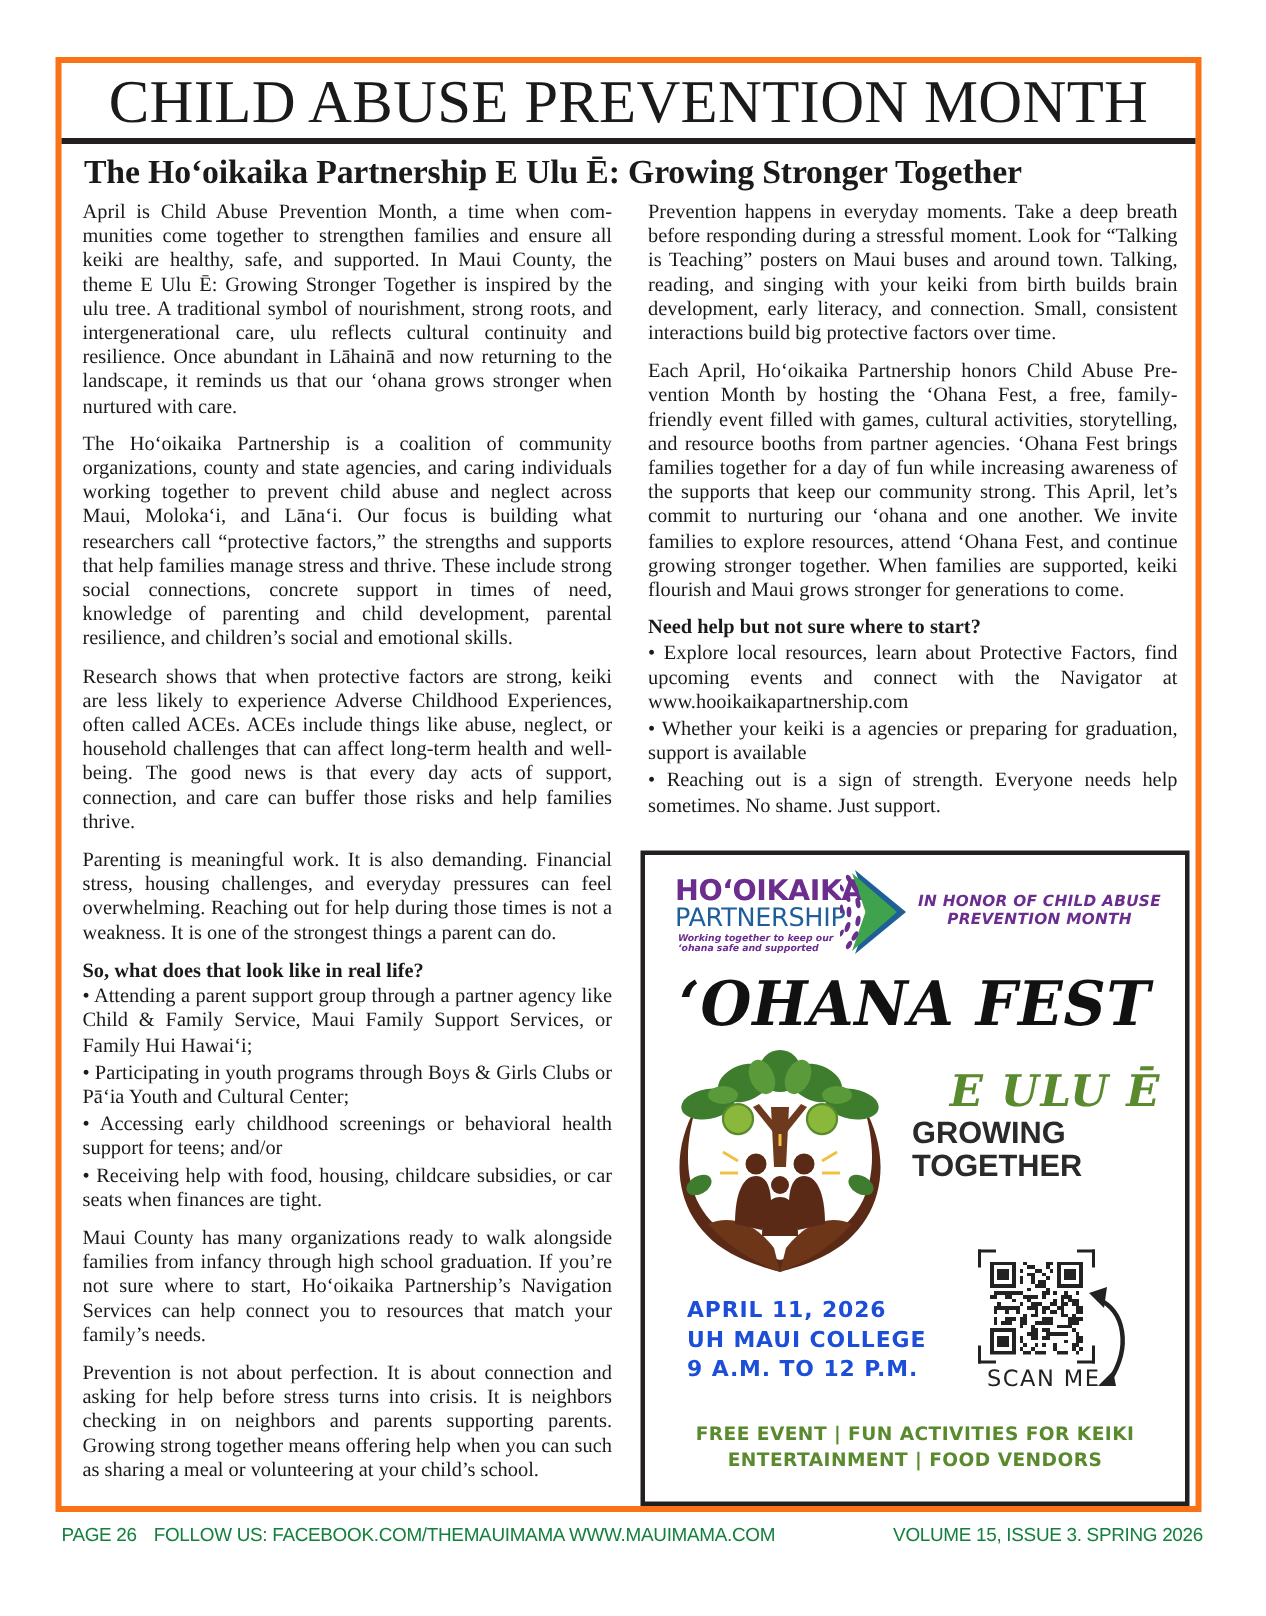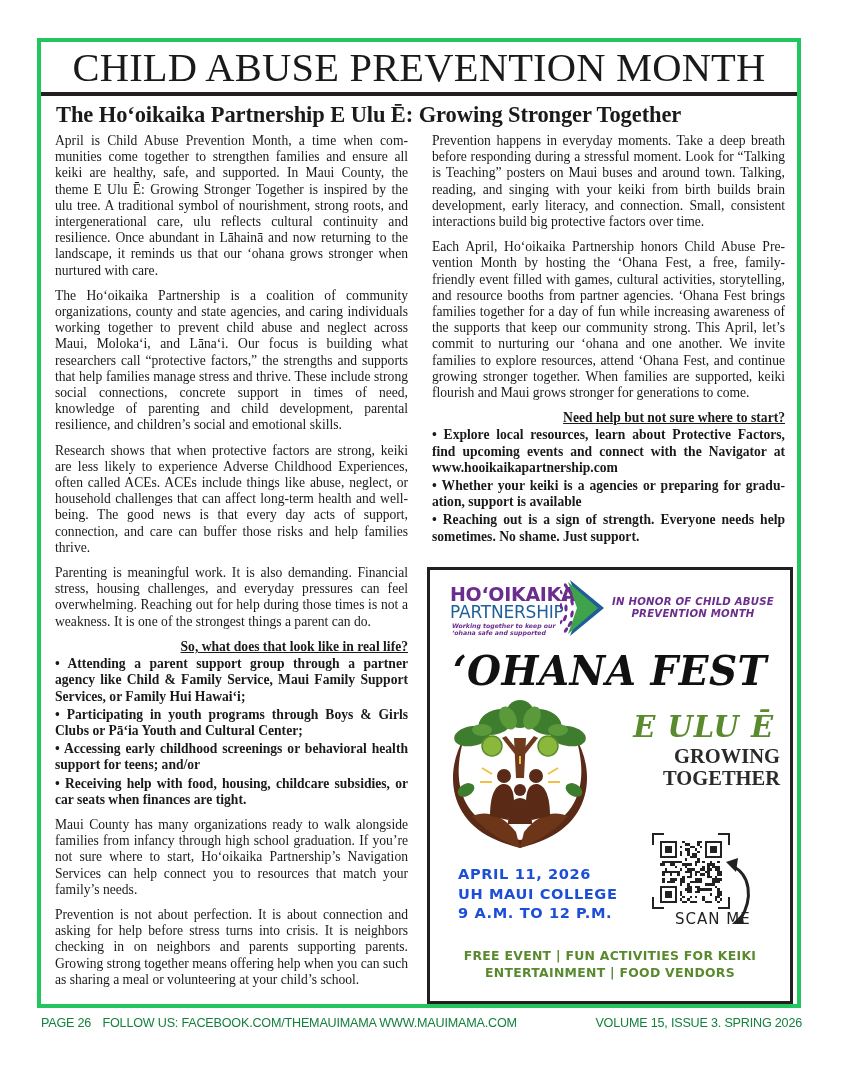--- a/index.html
+++ b/index.html
@@ -1,54 +1,54 @@
 <!DOCTYPE html>
 <html><head>
 <meta charset="utf-8">
 <style>
   html, body { margin: 0; padding: 0; background: #ffffff; }
   body { width: 844px; height: 1077px; position: relative; overflow: hidden; font-family: "Liberation Serif", "DejaVu Serif", serif; color: #1a1a1a; }
 
-  .frame { position: absolute; left: 37px; top: 38px; width: 764px; height: 970px; border: 4px solid #22c55e; box-sizing: border-box; }
+  .frame { position: absolute; left: 37px; top: 38px; width: 764px; height: 970px; border: 4px solid #f97316; box-sizing: border-box; }
   .title-box { position: absolute; left: 0; top: 0; right: 0; height: 50px; border-bottom: 4px solid #231f20; box-sizing: content-box; }
   .title { position: absolute; left: 0; right: 0; top: 3px; text-align: center; font-family: "Liberation Serif", serif; font-size: 40.5px; line-height: 46px; letter-spacing: 0.2px; color: #1a1a1a; white-space: nowrap; }
 
   .headline { position: absolute; left: 15px; top: 59px; font-family: "Liberation Serif", serif; font-weight: bold; font-size: 22.5px; line-height: 28px; color: #1a1a1a; white-space: nowrap; letter-spacing: -0.1px; }
 
   .col { position: absolute; width: 353px; font-size: 13.6px; line-height: 16.2px; text-align: justify; hyphens: manual; }
   .col-left { left: 14px; top: 91px; }
   .col-right { left: 391px; top: 91px; }
   .col p { margin: 0 0 9px 0; }
-  .col .subhead { font-weight: bold; margin: 0 0 1px 0; text-align: right; text-decoration: underline; }
-  .col .bullet { margin: 0 0 2px 0; font-weight: bold; }
+  .col .subhead { font-weight: bold; margin: 0 0 1px 0; text-align: left; }
+  .col .bullet { margin: 0 0 2px 0; }
   .col .bullet:last-child { margin-bottom: 9px; }
 
   .flyer { position: absolute; left: 386px; top: 525px; width: 366px; height: 437px; border: 3px solid #231f20; box-sizing: border-box; background: #fff; font-family: "DejaVu Sans", sans-serif; }
 
   .logo { position: absolute; left: 12px; top: 6px; width: 160px; height: 62px; }
   .logo-name1 { position: absolute; left: 8px; top: 8px; font-weight: bold; font-size: 19px; letter-spacing: -0.3px; color: #6b2d8e; line-height: 20px; white-space: nowrap; }
   .logo-name2 { position: absolute; left: 8px; top: 27px; font-weight: normal; font-size: 17px; letter-spacing: -0.2px; color: #1f5f99; line-height: 18px; white-space: nowrap; }
   .logo-tag { position: absolute; left: 10px; top: 46px; font-size: 6.2px; line-height: 7px; color: #6b2d8e; font-style: italic; font-weight: bold; width: 110px; }
   .logo-arrow { position: absolute; left: 118px; top: 0px; width: 50px; height: 64px; }
 
   .honor { position: absolute; left: 178px; top: 26px; width: 170px; text-align: center; font-size: 10.2px; line-height: 12px; font-weight: bold; font-style: italic; color: #6b2d8e; letter-spacing: 0.2px; }
 
   .fest-title { position: absolute; left: 0; right: 0; top: 78px; text-align: center; font-family: "DejaVu Serif", serif; font-weight: bold; font-style: italic; font-size: 39px; line-height: 44px; color: #111; letter-spacing: 0.5px; transform: scaleY(1.05); }
 
   .tree { position: absolute; left: 12px; top: 128px; width: 156px; height: 150px; }
 
   .eulu { position: absolute; left: 184px; top: 140px; width: 160px; text-align: right; font-family: "DejaVu Serif", serif; font-weight: bold; font-style: italic; font-size: 29px; line-height: 34px; color: #5a8a2e; letter-spacing: 1px; }
-  .grow { position: absolute; left: 178px; top: 175px; width: 172px; text-align: right; font-family: Liberation Serif, serif; font-weight: bold; font-size: 20.5px; line-height: 22px; color: #2a2a2a; }
+  .grow { position: absolute; left: 178px; top: 175px; width: 172px; text-align: left; font-family: Liberation Sans, sans-serif; font-weight: bold; font-size: 20.5px; line-height: 22px; color: #2a2a2a; }
 
   .event-info { position: absolute; left: 28px; top: 294px; font-weight: bold; font-size: 14.6px; line-height: 19.5px; color: #1d4ed8; letter-spacing: 0.6px; white-space: nowrap; }
 
   .qr-wrap { position: absolute; left: 222px; top: 263px; width: 90px; height: 76px; }
   .qr { position: absolute; left: 8px; top: 8px; width: 62px; height: 62px; }
   .qr-corner { position: absolute; width: 10px; height: 10px; border-color: #222; border-style: solid; }
-  .scan { position: absolute; left: 228px; top: 340px; font-family: "DejaVu Sans", sans-serif; font-size: 15px; color: #222; letter-spacing: 1px; white-space: nowrap; margin-left: 17px; }
+  .scan { position: absolute; left: 228px; top: 340px; font-family: "DejaVu Sans", sans-serif; font-size: 15px; color: #222; letter-spacing: 1px; white-space: nowrap; }
   .scan-arrow { position: absolute; left: 296px; top: 284px; width: 30px; height: 72px; }
 
   .footer-lines { position: absolute; left: 0; right: 0; top: 377px; text-align: center; font-weight: bold; font-size: 12.4px; line-height: 17px; color: #5a8a2e; letter-spacing: 0.3px; }
 
   .page-footer { position: absolute; top: 1016px; font-family: "Liberation Sans", sans-serif; font-size: 12.6px; color: #15803d; white-space: nowrap; letter-spacing: -0.2px; }
   .page-footer.left { left: 41px; }
   .page-footer.right { right: 42px; }
   .page-footer .pg { margin-right: 8px; }
 </style>
 </head>

